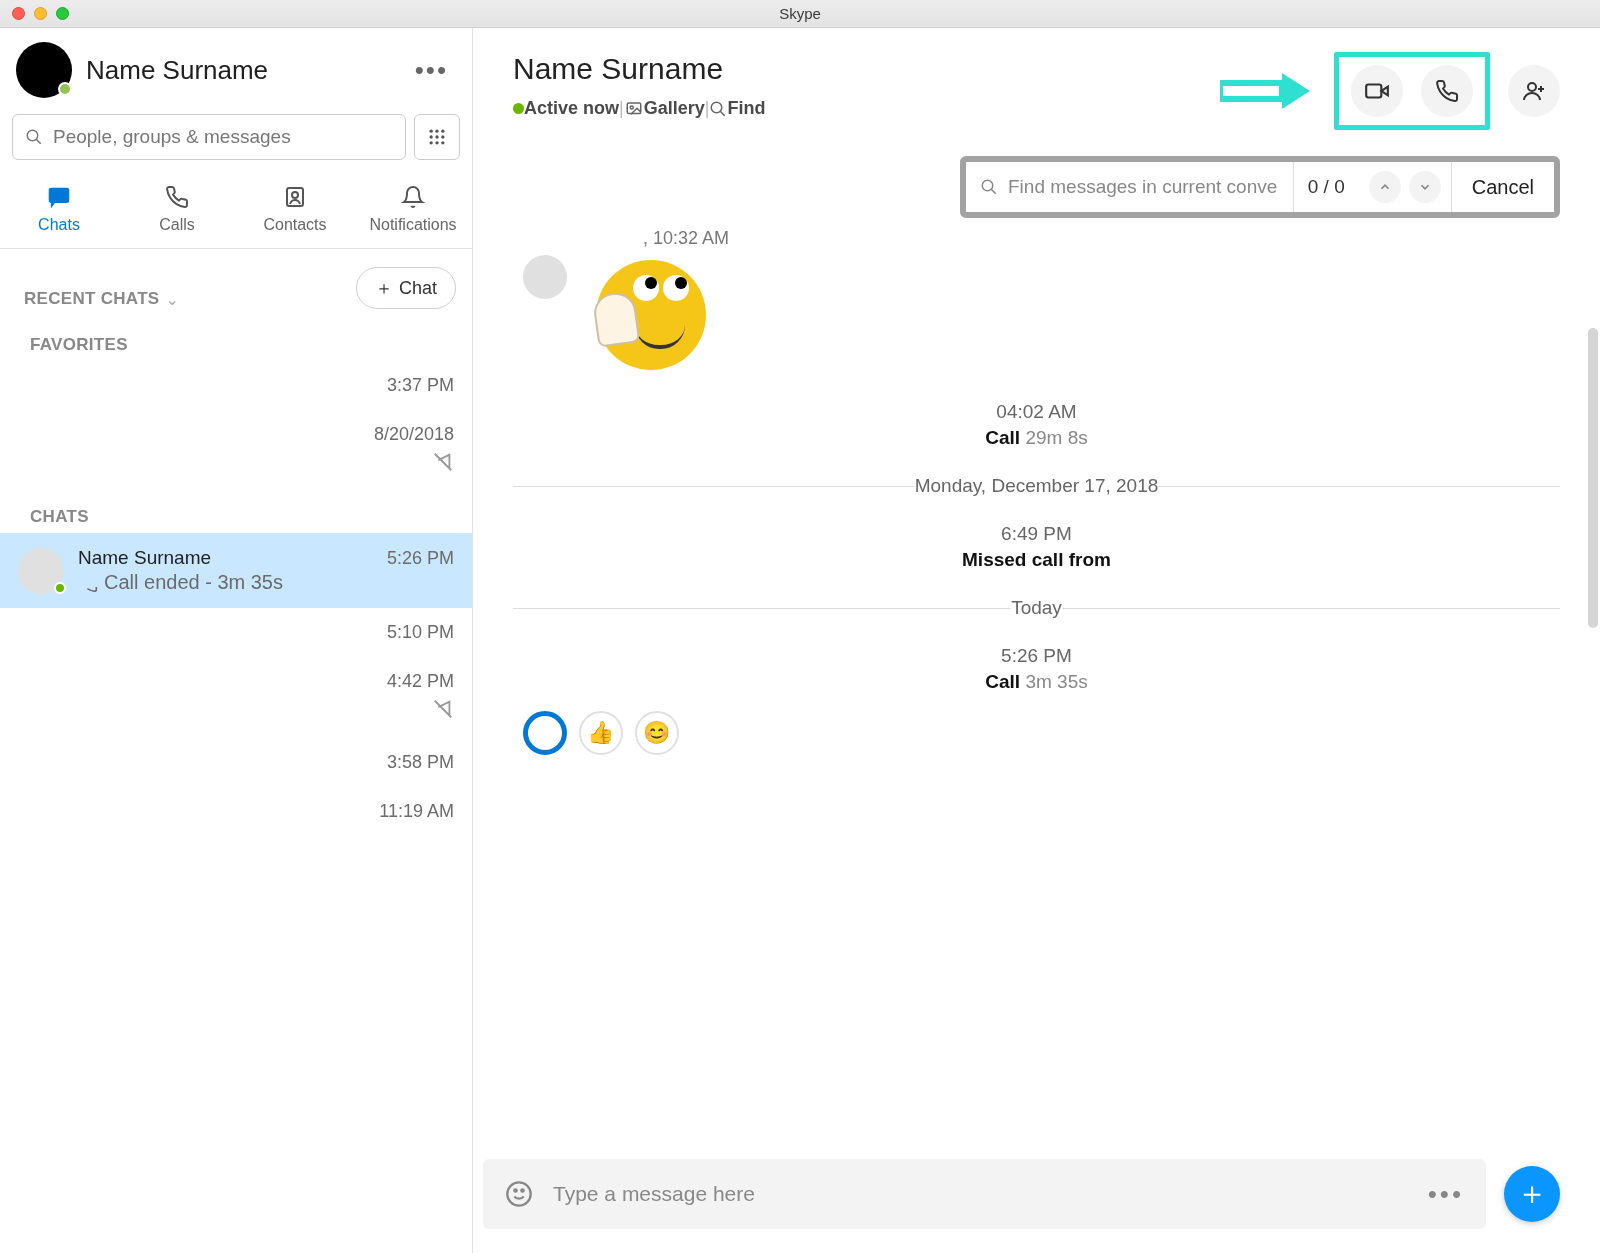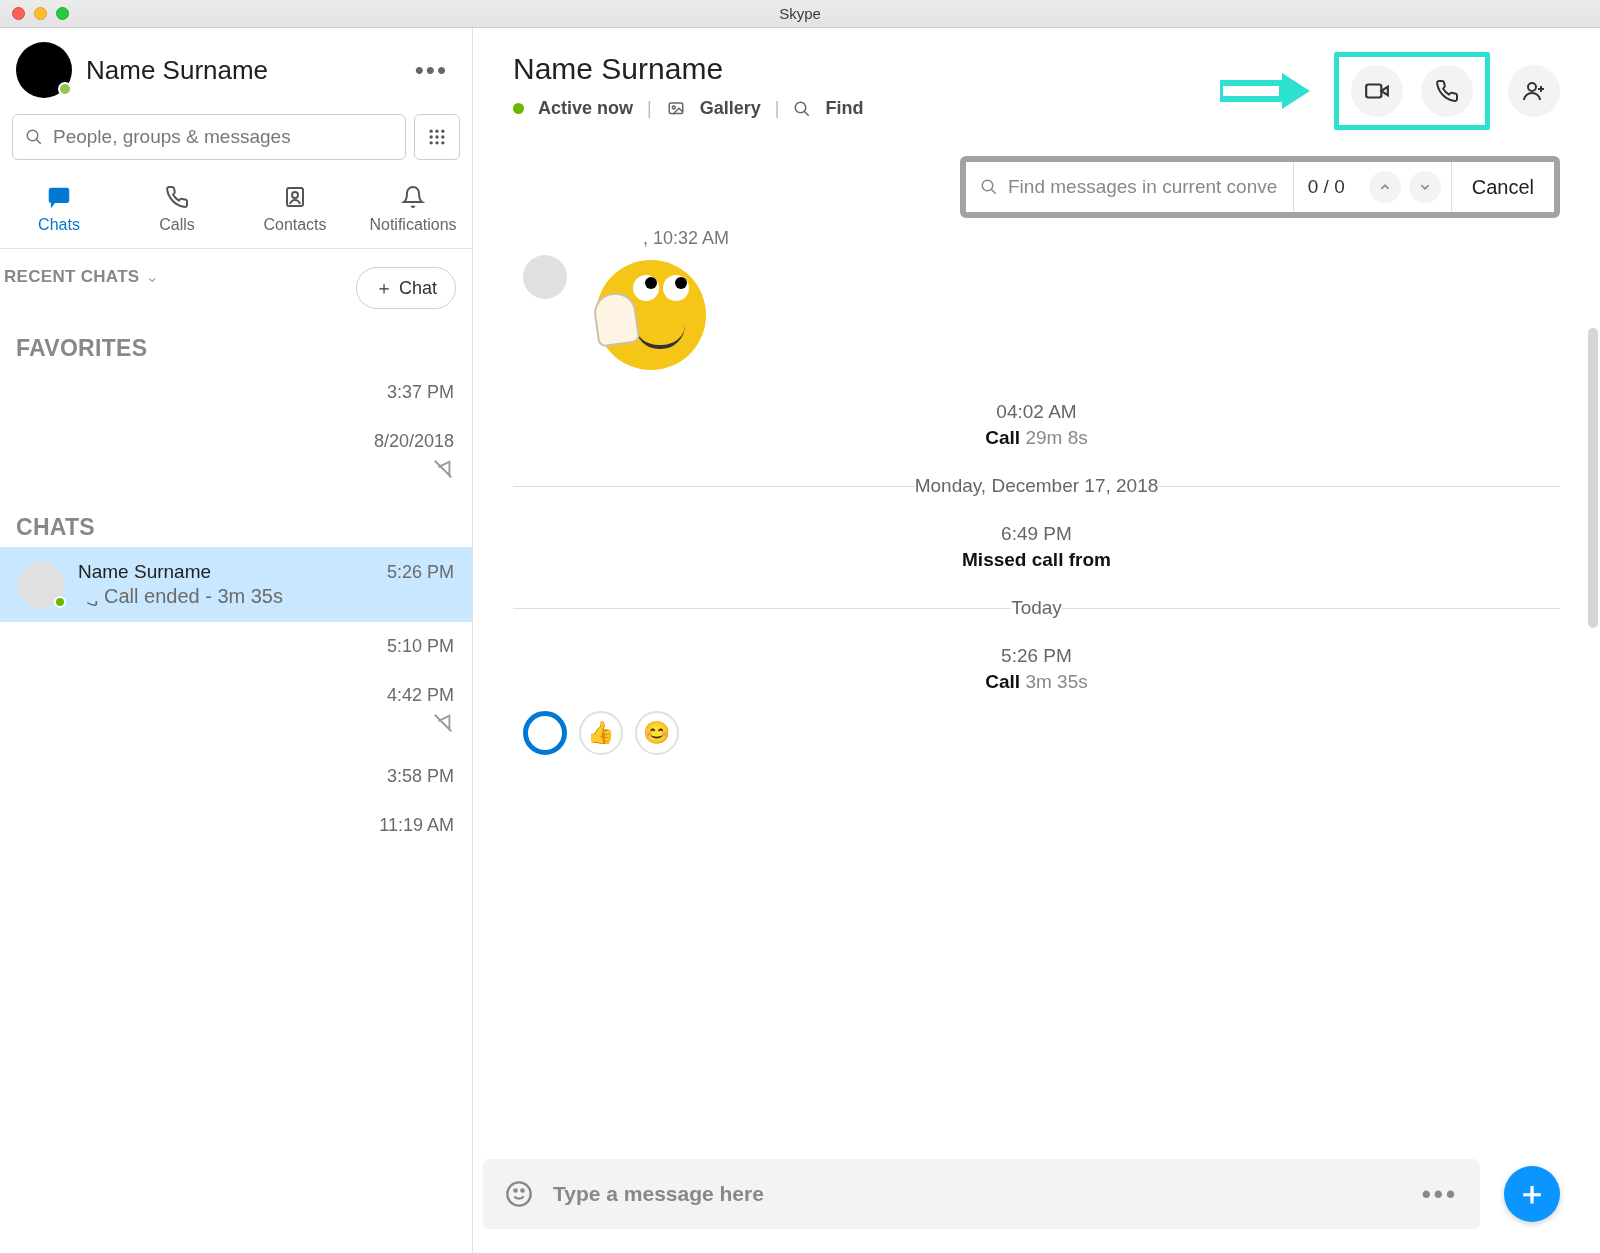--- a/index.html
+++ b/index.html
@@ -69,48 +69,48 @@
   }
 
   .tabs { display:flex; border-bottom:1px solid var(--border); }
   .tab { flex:1; text-align:center; padding:10px 0 14px 0; cursor:pointer; }
   .tab .icon-holder { height:30px; display:flex; align-items:center; justify-content:center; margin-bottom:4px;}
   .tab .lbl { font-size:16px; color:#666;}
   .tab.active .lbl { color: var(--accent); }
   .tab.active svg { stroke: var(--accent); fill: var(--accent); }
 
   .section-head {
-    display:flex; align-items:flex-start; padding:18px 16px 10px 4px;
+    display:flex; align-items:flex-end; padding:18px 16px 10px 24px;
   }
   .section-head .title { font-size:17px; font-weight:700; color:#888; letter-spacing:.3px;}
   .section-head .chev { margin-left:6px; color:#aaa;}
   .chat-pill {
     margin-left:auto; border:1px solid #d0d0d0; border-radius:999px;
     padding:8px 18px; display:flex; align-items:center; gap:6px;
     font-size:18px; color:#333; cursor:pointer; background:#fff;
   }
 
   .chat-list { flex:1; overflow:auto; }
   .chat-item { padding:14px 18px; border-bottom:0; cursor:pointer; }
   .chat-item .time { text-align:right; color:#6b6b6b; font-size:18px; display:block;}
   .chat-item .muted-row { text-align:right; color:#8a8a8a; margin-top:6px;}
   .chat-item.selected { background:#c9e8ff; }
   .selected-inner { display:flex; align-items:center; gap:14px;}
   .avatar-sm { width:46px; height:46px; border-radius:50%; background:#e0e0e0; position:relative;}
   .avatar-sm .presence-dot { width:12px; height:12px; bottom:0; right:-2px; background:#6bb700;}
   .chat-item .name { font-size:19px; color:#222;}
   .chat-item .sub { font-size:20px; color:#6b6b6b; display:flex; align-items:center; gap:6px; margin-top:2px;}
   .chat-item .row-top { display:flex; justify-content:space-between; align-items:baseline;}
-  .section-label { font-size:23px; font-weight:700; color:#888; padding:16px 16px 6px 16px; letter-spacing:.3px;}
+  .section-label { font-size:17px; font-weight:700; color:#888; padding:16px 16px 6px 16px; letter-spacing:.3px;margin-left:14px;}
 
   
   .main { flex:1; display:flex; flex-direction:column; position:relative;}
   .conv-header { padding:24px 40px 10px 40px; display:flex; align-items:flex-start;}
   .conv-title h1 { margin:0; font-size:30px; font-weight:400; color:#222;}
-  .conv-sub { display:flex; align-items:center; gap:14px; margin-top:12px; color:#666; font-size:18px;}
+  .conv-sub { display:flex; align-items:center; margin-top:12px; color:#666; font-size:18px;}
   .conv-sub .dot { width:11px; height:11px; background:#6bb700; border-radius:50%; display:inline-block;}
   .conv-sub b { color:#4a4a4a; font-weight:700;}
   .sep { color:#bbb; }
   .header-actions { margin-left:auto; display:flex; align-items:center; gap:18px;}
   .circle-btn { width:52px; height:52px; border-radius:50%; background:#f3f3f3; display:flex; align-items:center; justify-content:center; cursor:pointer;}
   .highlight-box { border:5px solid var(--highlight); padding:8px 12px; border-radius:2px; display:flex; gap:18px; align-items:center;}
   .arrow-callout {
     width:90px; height:36px; position:relative; margin-right:6px;
   }
 
@@ -144,21 +144,21 @@
   .centered-block .ts { color:#666; font-size:19px;}
   .centered-block .line2 { font-size:19px; margin-top:4px;}
   .centered-block .line2 b { color:#111;}
   .day-sep { display:flex; align-items:center; margin:26px 0; color:#666; font-size:19px;}
   .day-sep hr { flex:1; border:none; border-top:1px solid #ddd;}
 
   .reactions { display:flex; gap:12px; padding:18px 40px 0 10px;}
   .react { width:44px; height:44px; border-radius:50%; border:2px solid #e0e0e0; display:flex; align-items:center; justify-content:center; font-size:22px;}
   .react.ring { border:5px solid #0078d4; background:#fff;}
   
-  .composer-wrap { display:flex; align-items:center; gap:24px; padding:16px 40px 24px 10px;font-weight:bold;}
+  .composer-wrap { display:flex; align-items:center; gap:18px; padding:16px 40px 24px 10px;}
   .composer {
     flex:1; background:#f3f3f3; border-radius:6px; height:70px;
     display:flex; align-items:center; padding:0 22px; color:#888; font-size:21px;
   }
   .composer svg { margin-right:20px; }
   .composer .dots { margin-left:auto; font-size:26px; color:#888; letter-spacing:3px;}
   .fab { width:56px; height:56px; border-radius:50%; background:#0a95ff; color:#fff; display:flex; align-items:center; justify-content:center; font-size:32px; cursor:pointer; box-shadow:0 2px 6px rgba(0,0,0,.2);}
 
   .scrollbar-fake { position:absolute; right:2px; top:300px; width:10px; height:300px; background:#d5d5d5; border-radius:6px;}
 </style>

